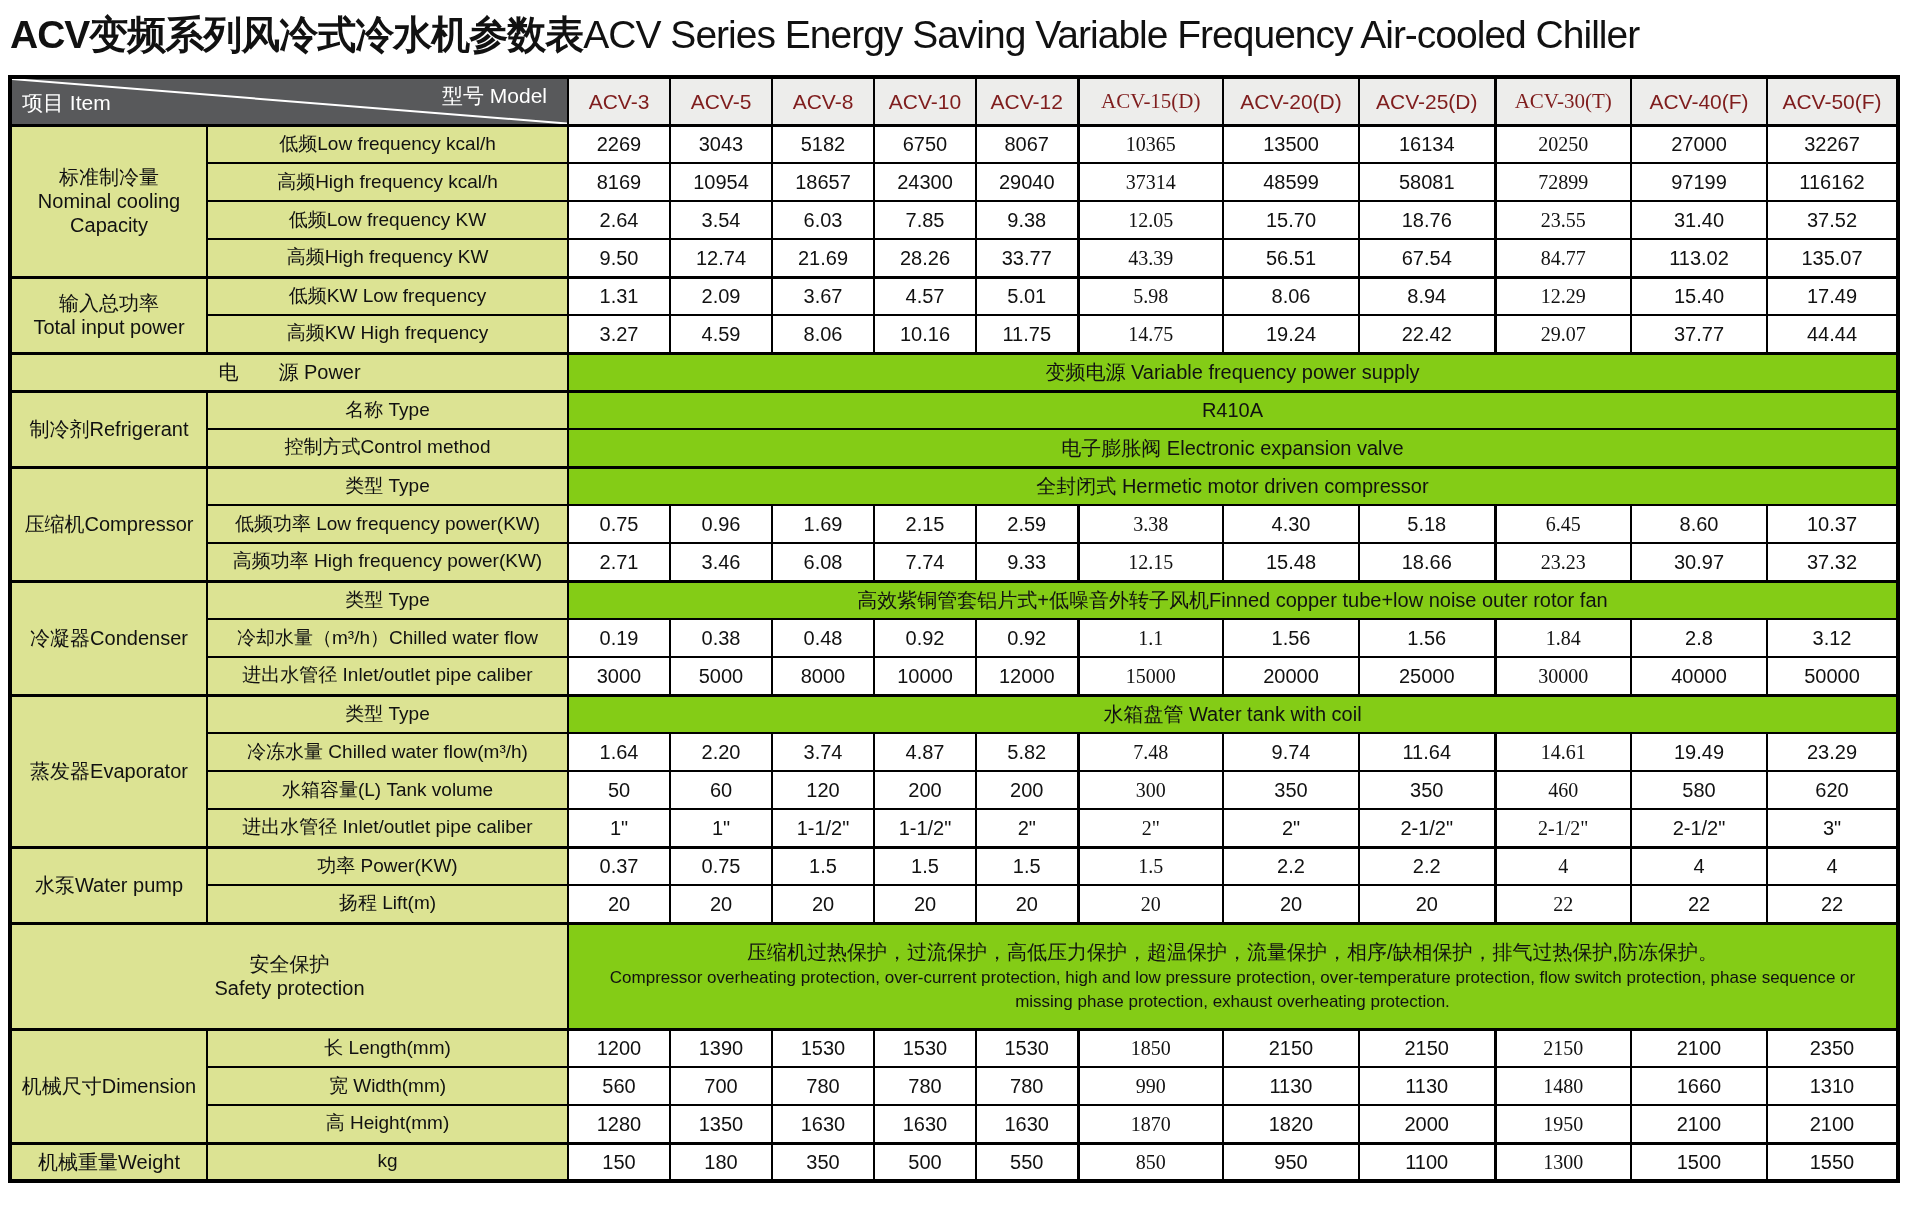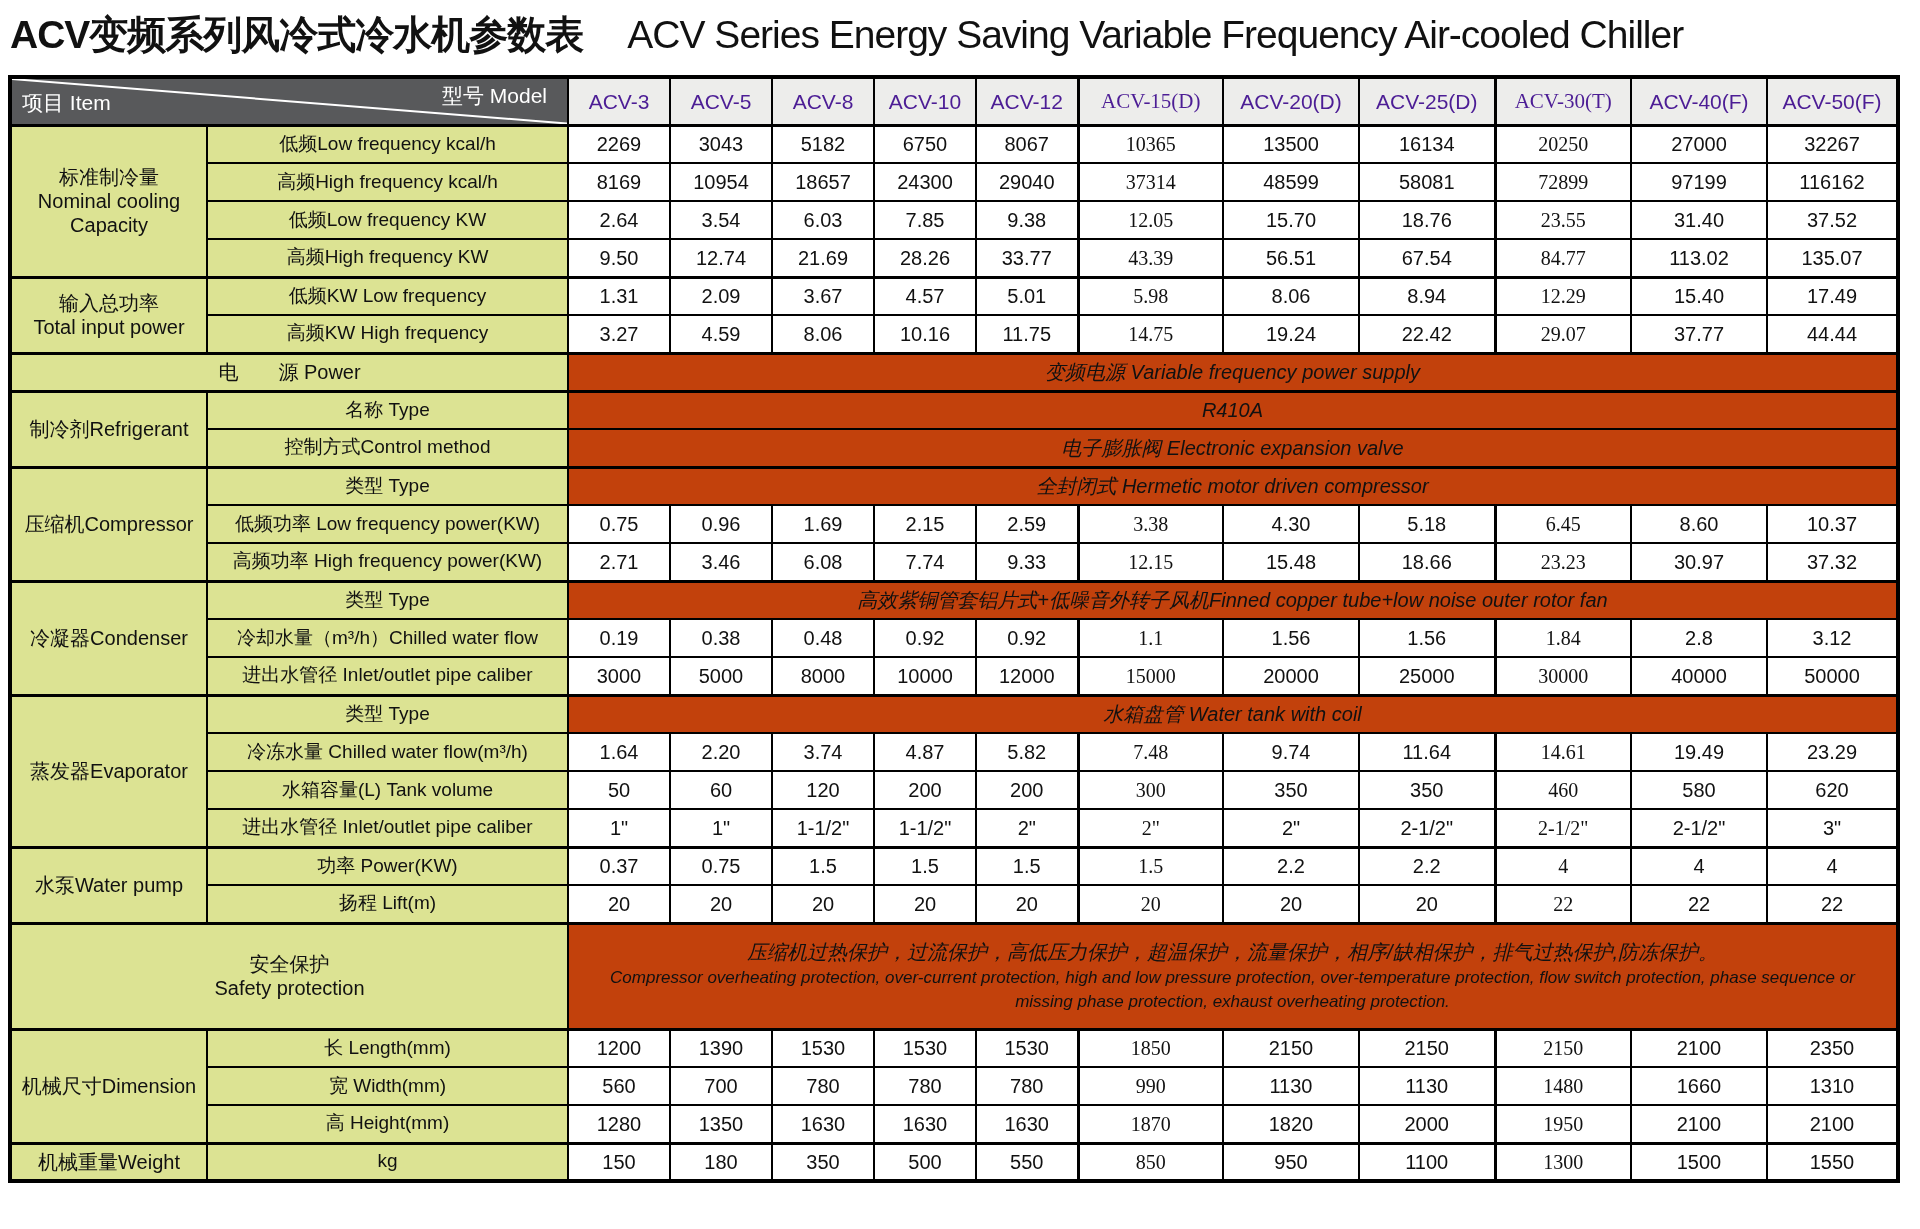--- a/index.html
+++ b/index.html
@@ -4,21 +4,21 @@
 <style>
   * { margin:0; padding:0; box-sizing:border-box; }
   html,body { background:#fff; }
   body {
     width:1920px; height:1229px; position:relative;
     font-family:"Liberation Sans", sans-serif; color:#111;
     overflow:hidden;
   }
   .title-bar{
     position:absolute; left:10px; top:8px;
-    display:flex; align-items:baseline; gap:44px; white-space:nowrap;
+    display:flex; align-items:baseline; white-space:nowrap;
   }
   .title-cn{ font-size:39px; font-weight:bold; letter-spacing:-1px; }
   .title-en{ font-size:39px; font-weight:normal; letter-spacing:-1px; }
 
   table.spec{
     position:absolute; left:8px; top:75px;
     border-collapse:collapse; table-layout:fixed;
     border:4px solid #000;
   }
   th,td{
@@ -36,28 +36,28 @@
 
   th.corner{
     background:#58595b; color:#fff; position:relative;
     font-weight:normal;
   }
   th.corner svg{ position:absolute; inset:0; width:100%; height:100%; display:block; }
   .corner-model{ position:absolute; top:4px; right:20px; font-size:21px; }
   .corner-item{ position:absolute; bottom:8px; left:10px; font-size:21px; }
 
   th.model-th{
-    background:#ededeb; font-weight:normal; font-size:21px; color:#4c1d95;
+    background:#ededeb; font-weight:normal; font-size:21px; color:#7f1d1d;
   }
   td.label{
     background:#dce393; font-size:20px; white-space:pre-line;margin-top:28px;
   }
   td.param{ font-size:19px; white-space:normal; }
   td.val{ background:#fff; font-size:20px; }
-  td.span-val{ background:#c2410c; font-size:20px;font-style:italic; }
+  td.span-val{ background:#84cc16; font-size:20px; }
   td.safety-text{ font-size:20px; line-height:1.38; padding:4px 18px; }
   td.safety-text div[data-name="safety-text-en"]{ font-size:17px; }
 </style>
 </head>
 <body>
 
 <div class="title-bar" data-name="page-title">
   <span class="title-cn" data-name="page-title-cn">ACV变频系列风冷式冷水机参数表</span>
   <span class="title-en" data-name="page-title-en">ACV Series Energy Saving Variable Frequency Air-cooled Chiller</span>
 </div>

